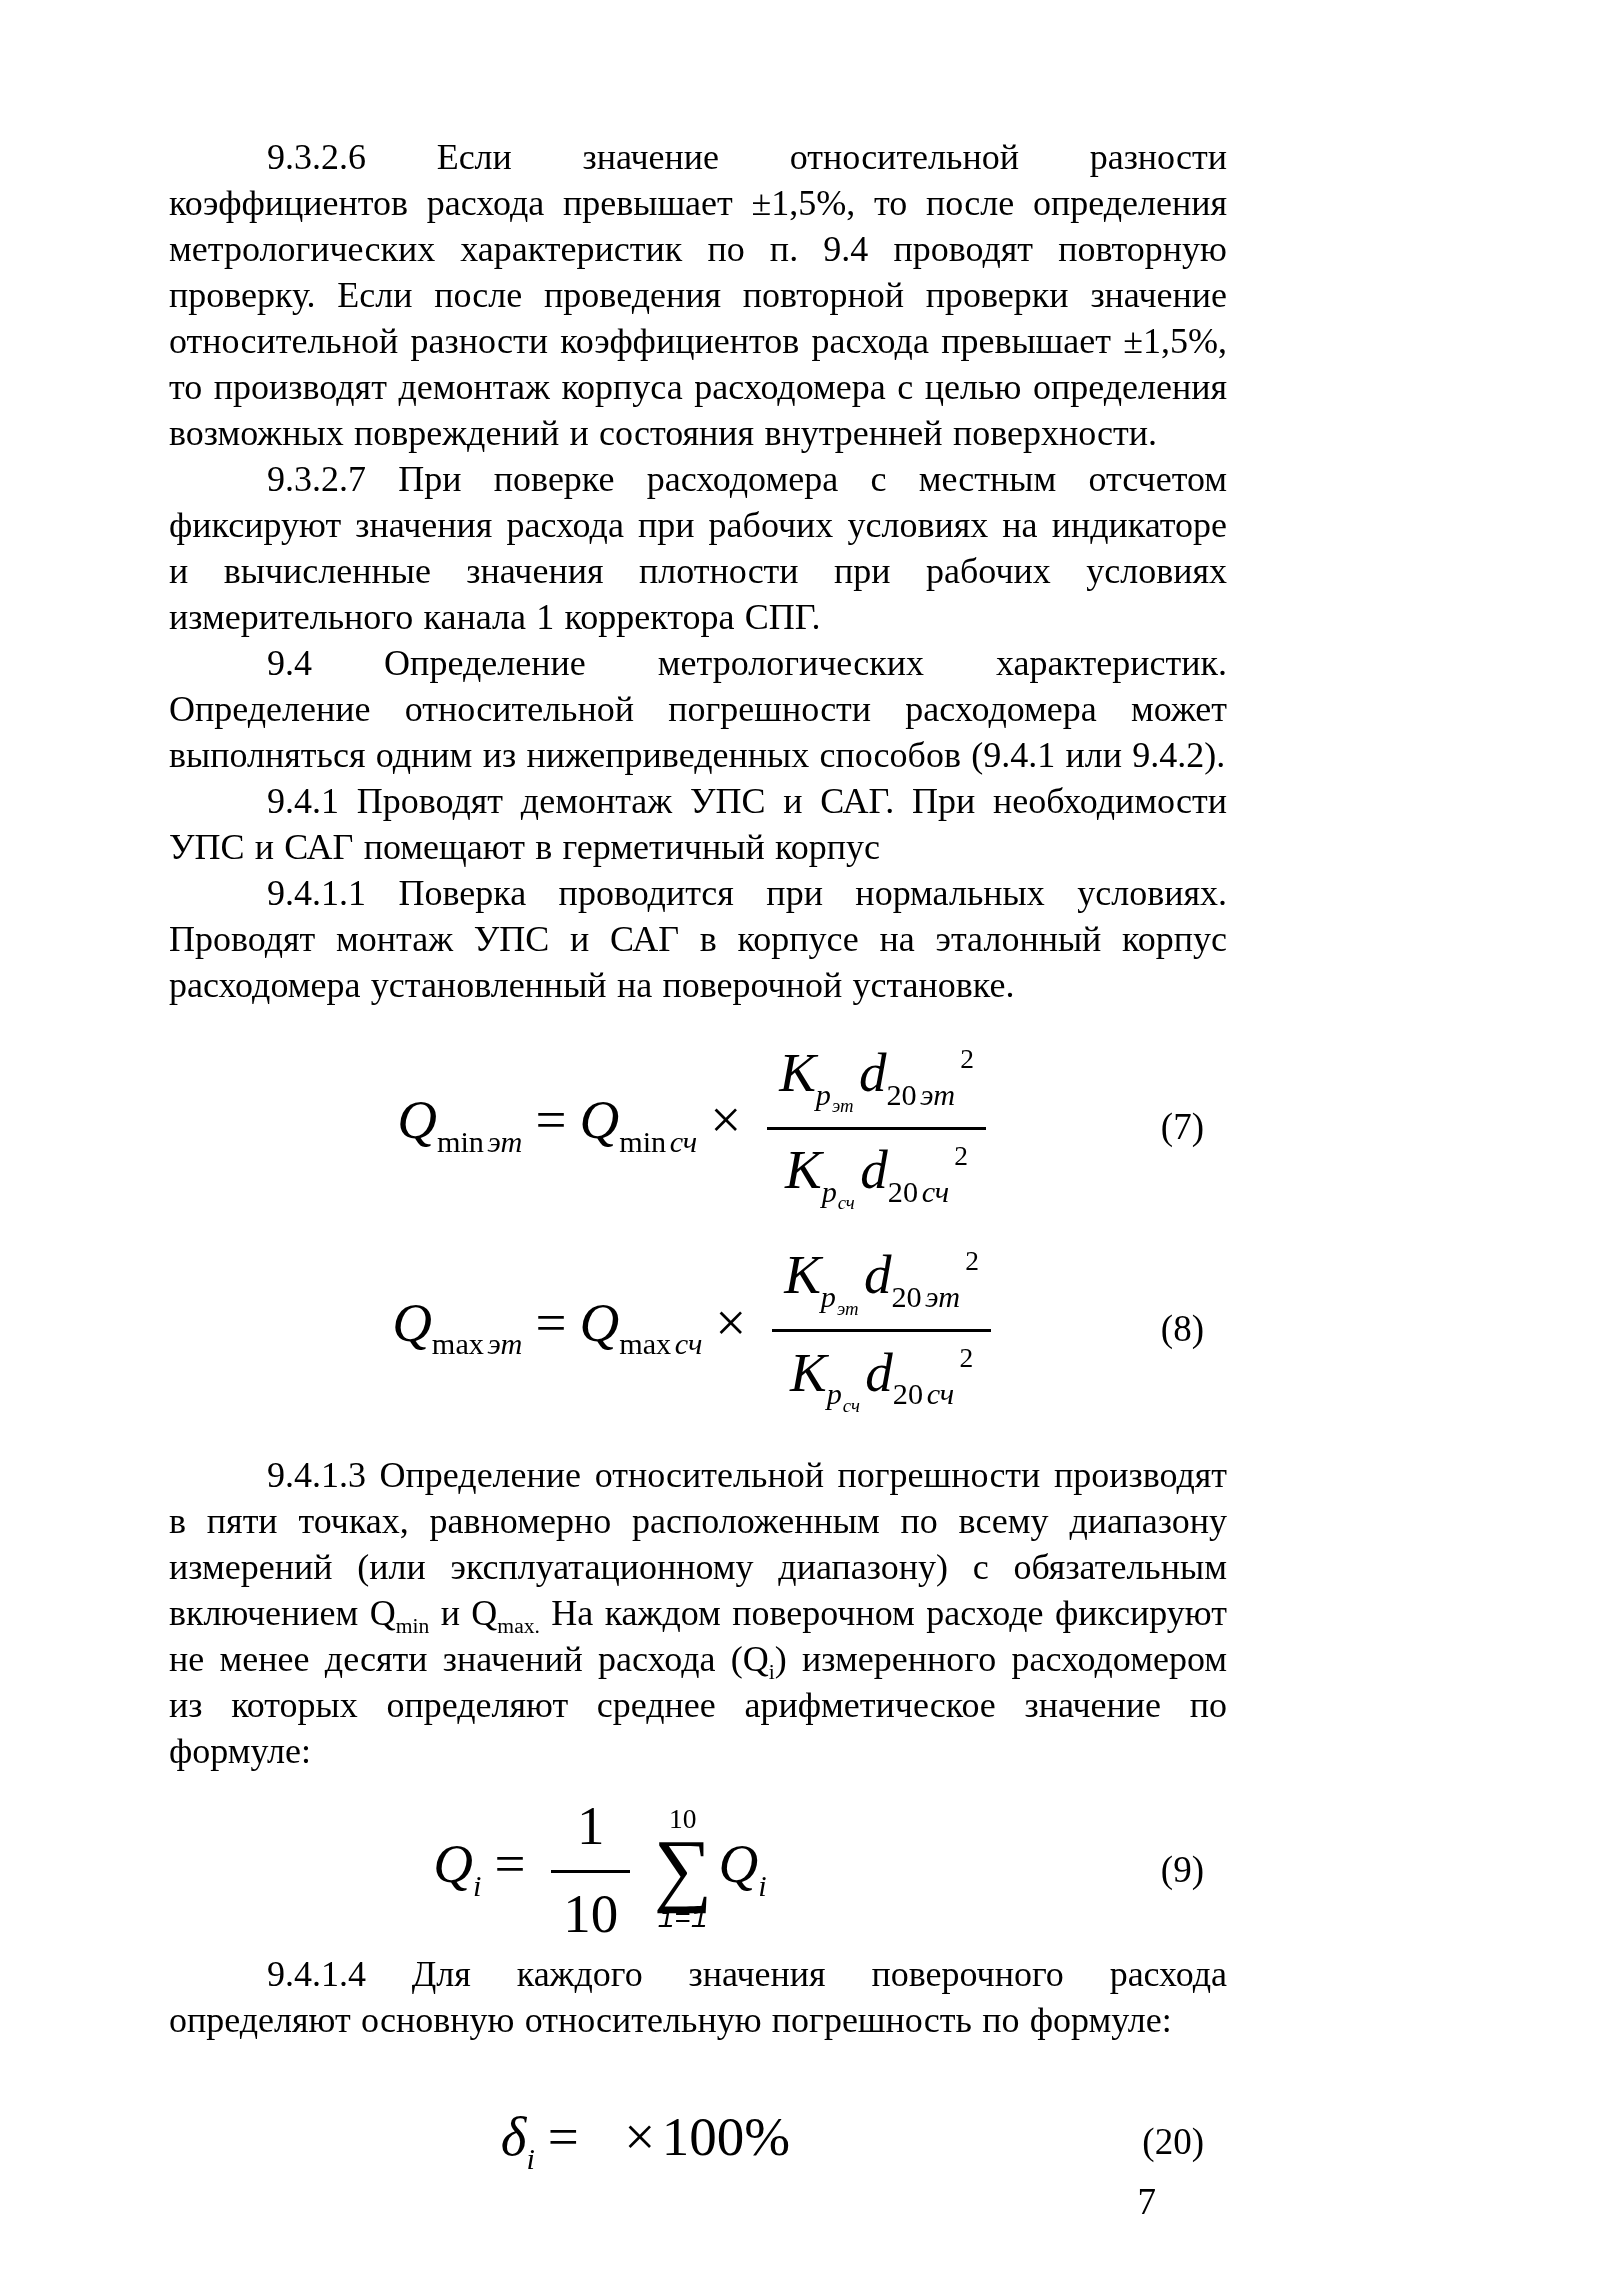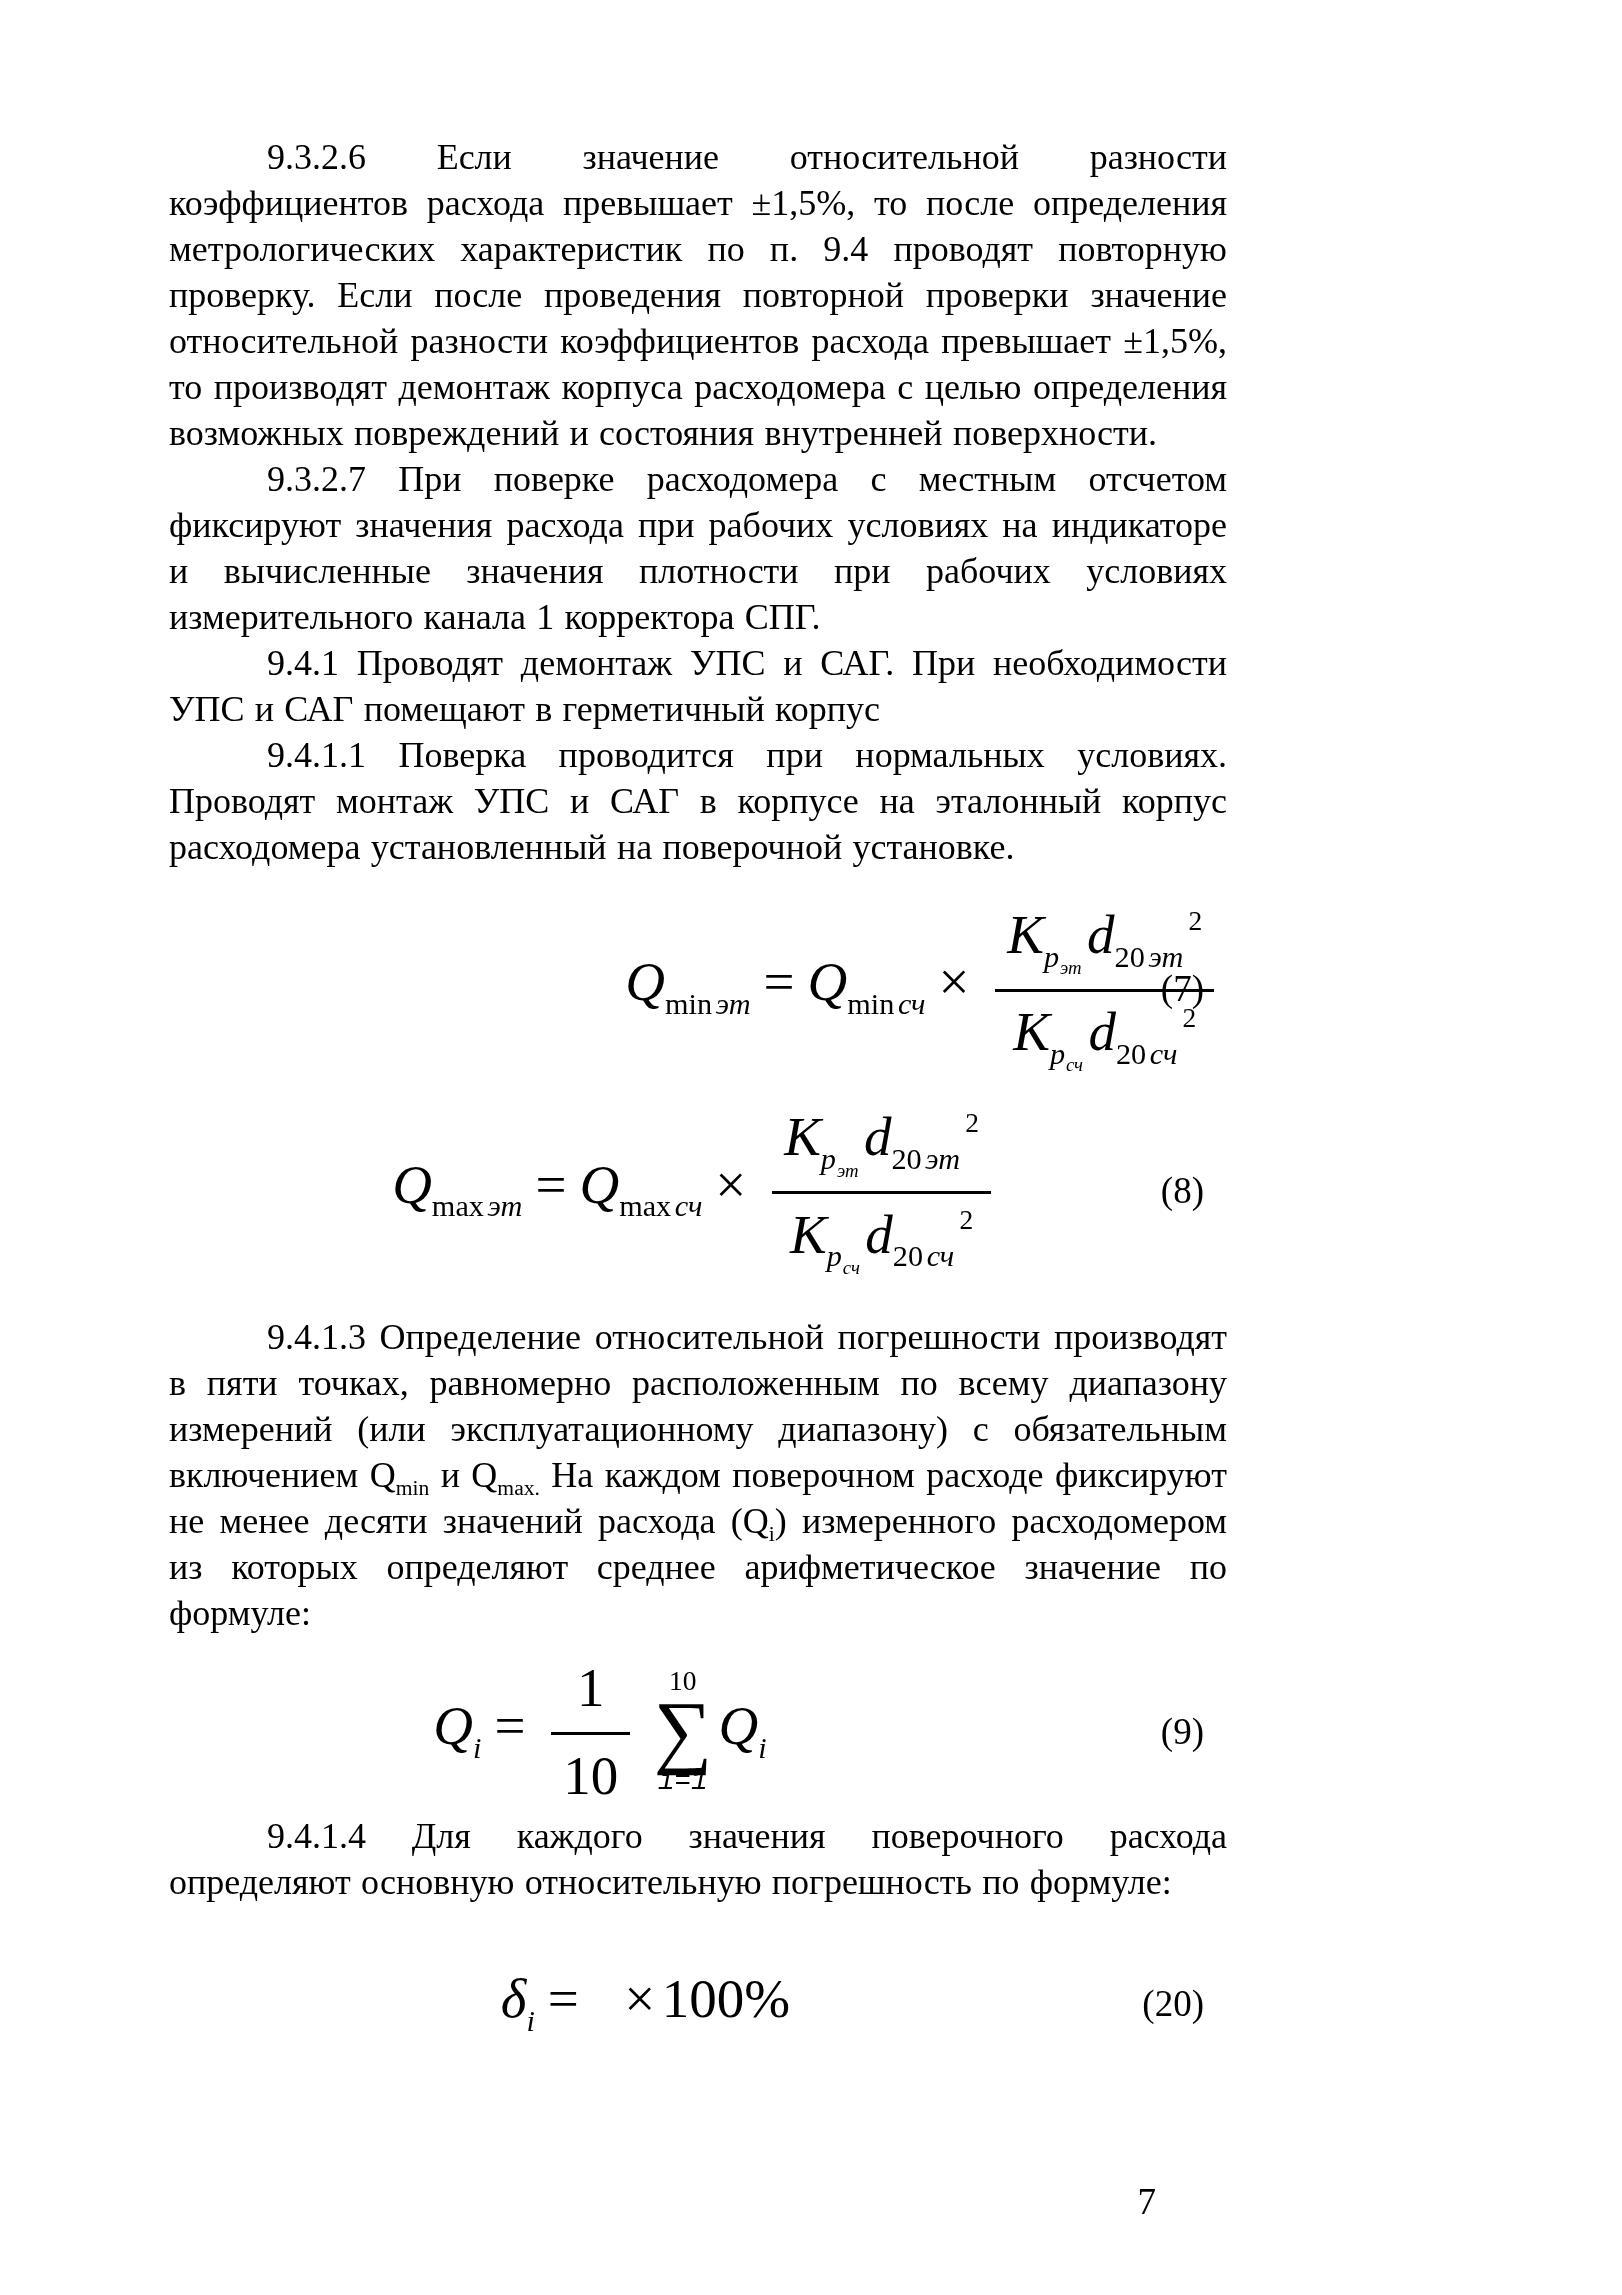--- a/index.html
+++ b/index.html
@@ -18,21 +18,21 @@
     line-height:46px;
     text-align:justify;
     text-indent:98px;
     word-spacing:1.3px;
   }
   p.body sub { font-size:0.6em; line-height:0; }
   #p7 { margin-top:26px; }
 
   
   .formula-row { position:relative; display:flex; align-items:center; justify-content:center; }
-  #f7 { height:209px; margin-top:13px;justify-content:flex-end; }
+  #f7 { height:209px; margin-top:13px; }
   #f8 { height:196px; }
   #f9 { height:164px; margin-top:13px; }
   #f10 { height:183px; margin-top:6.5px; }
   #f9 .math { margin-right:196px; }
   #f10 .math { margin-right:105px; }
 
   .eq-num {
     position:absolute; right:23px; top:50%;
     transform:translateY(-50%);
     font-size:37px; font-style:normal;
@@ -74,20 +74,21 @@
 </style>
 </head>
 <body>
 
 <div class="page">
 
   <p class="body" id="p1">9.3.2.6 Если значение относительной разности коэффициентов расхода превышает ±1,5%, то после определения метрологических характеристик по п. 9.4 проводят повторную проверку. Если после проведения повторной проверки значение относительной разности коэффициентов расхода превышает ±1,5%, то производят демонтаж корпуса расходомера с целью определения возможных повреждений и состояния внутренней поверхности.</p>
 
   <p class="body" id="p2">9.3.2.7 При поверке расходомера с местным отсчетом фиксируют значения расхода при рабочих условиях на индикаторе и вычисленные значения плотности при рабочих условиях измерительного канала 1 корректора СПГ.</p>
 
+  <p class="body" id="p3">9.4 Определение метрологических характеристик. Определение относительной погрешности расходомера может выполняться одним из нижеприведенных способов (9.4.1 или 9.4.2).</p>
 
   <p class="body" id="p4">9.4.1 Проводят демонтаж УПС и САГ. При необходимости УПС и САГ помещают в герметичный корпус</p>
 
   <p class="body" id="p5">9.4.1.1 Поверка проводится при нормальных условиях. Проводят монтаж УПС и САГ в корпусе на эталонный корпус расходомера установленный на поверочной установке.</p>
 
 
   <div class="formula-row" id="f7">
     <span class="math"><span class="mi">Q</span><span class="sub"><span class="rm">min</span><span class="sv">эт</span></span><span class="op">=</span><span class="mi">Q</span><span class="sub"><span class="rm">min</span><span class="sv">сч</span></span><span class="op">×</span><span class="frac">
         <span class="num"><span class="mi">K</span><span class="sub"><span class="mi">p</span><span class="subsub">эт</span></span><span class="mi dd">d</span><span class="sub"><span class="rm">20</span><span class="sv">эт</span></span><span class="sup2">2</span></span>
         <span class="den"><span class="mi">K</span><span class="sub"><span class="mi">p</span><span class="subsub">сч</span></span><span class="mi dd">d</span><span class="sub"><span class="rm">20</span><span class="sv">сч</span></span><span class="sup2">2</span></span>

